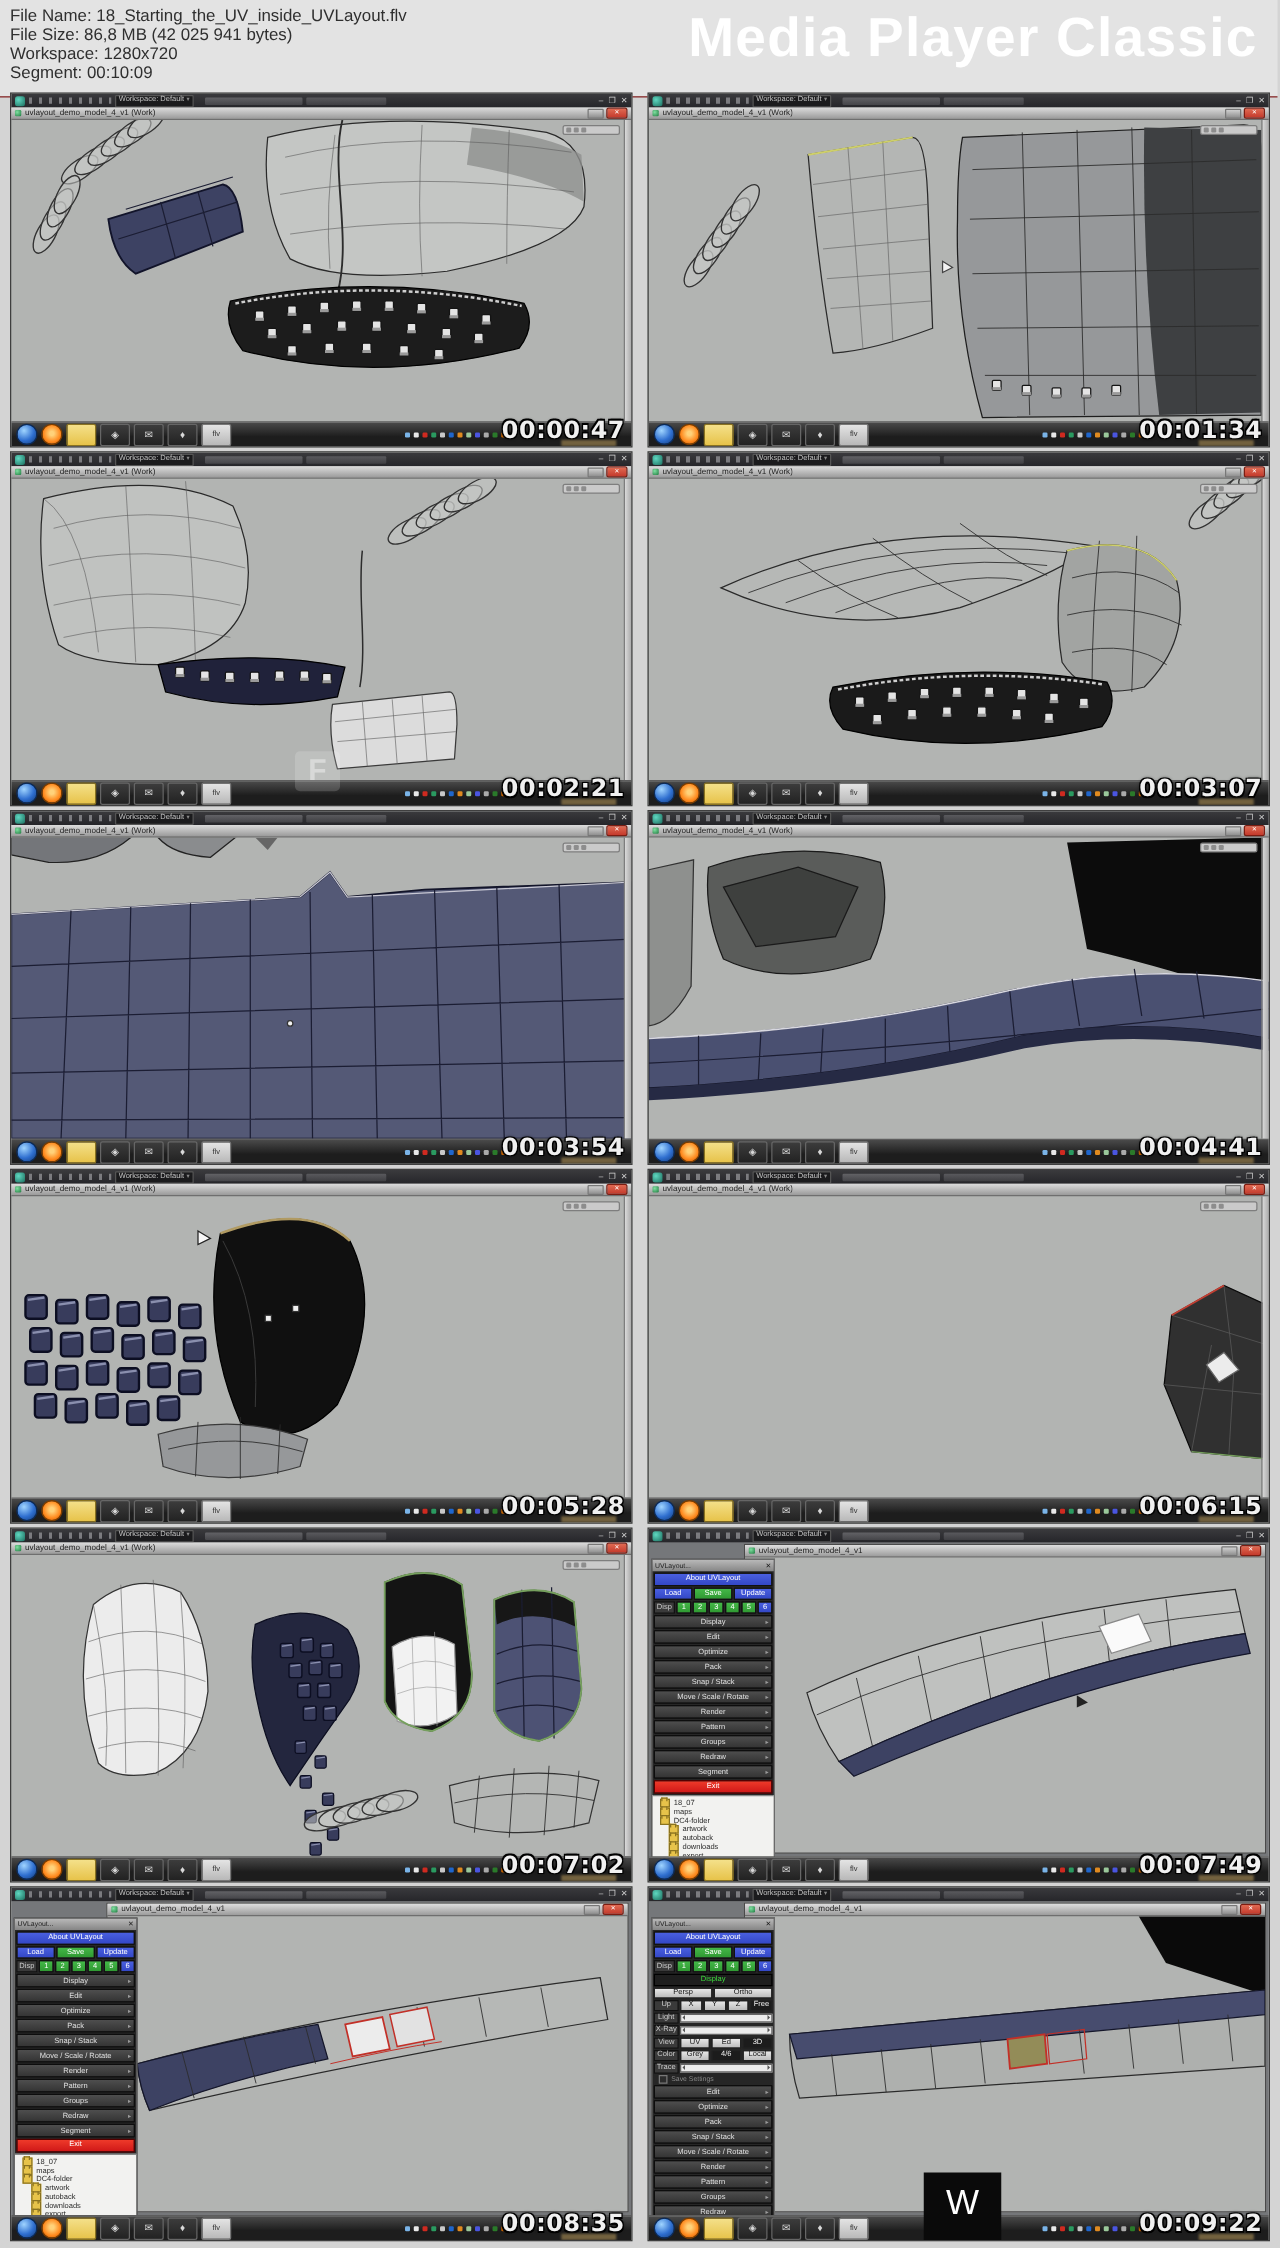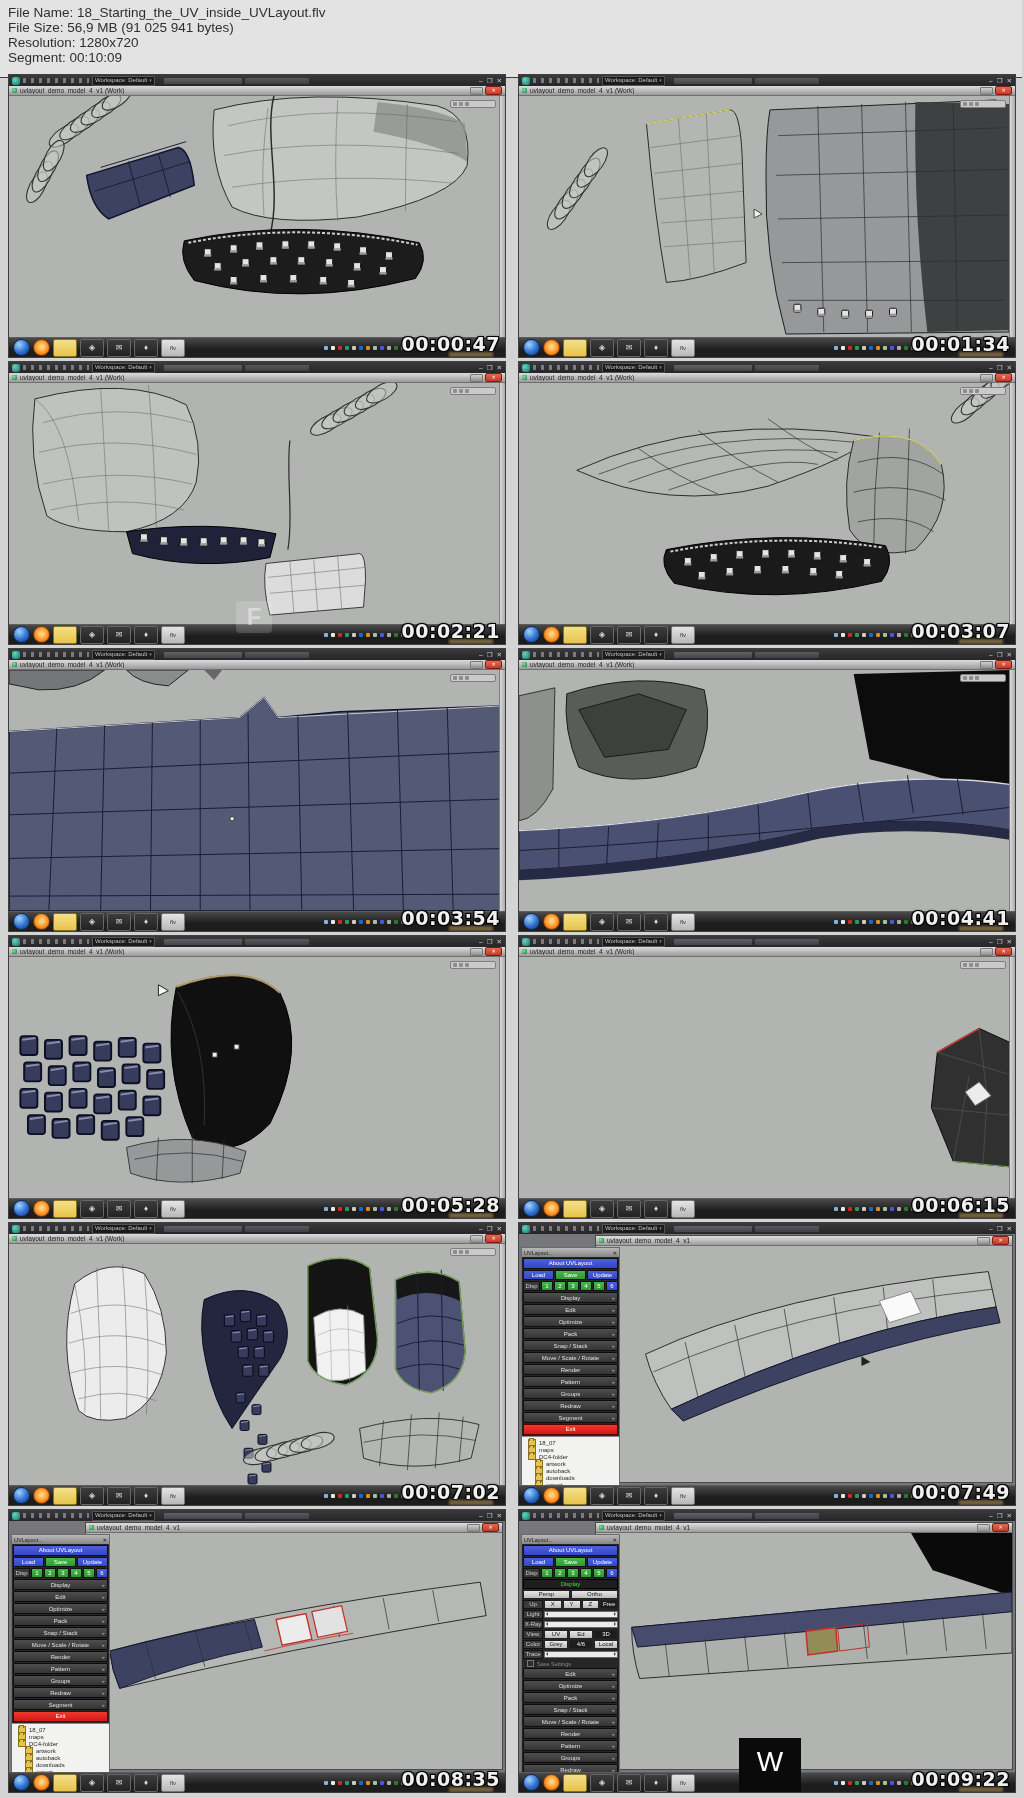--- a/index.html
+++ b/index.html
@@ -135,24 +135,25 @@
       </g>
   <g id="coil">
         <ellipse rx="17" ry="7.5" fill="#c6c8c6" fill-opacity=".55" stroke="#333" stroke-width="1.1"></ellipse>
       </g>
 </defs>
 </svg>
 
 <div class="header">
   <div class="file-info">
     <div>File Name: 18_Starting_the_UV_inside_UVLayout.flv</div>
-    <div>File Size: 56,9 MB (91 025 941 bytes)</div>
-    <div>Resolution: 1280x720</div>
+    <div>File Size: 86,8 MB (42 025 941 bytes)</div>
+    <div>Workspace: 1280x720</div>
     <div>Segment: 00:10:09</div>
   </div>
+  <div class="mpc-watermark">Media Player Classic</div>
 </div>
 
 <div class="thumb" style="left:8px;top:74px">
   <div class="menubar">
       <span class="app-logo"></span>
       <span class="mb-dots"></span>
       <span class="mb-combo">
         <span>Workspace: Default</span>
         <span class="caret">▾</span>
       </span>

